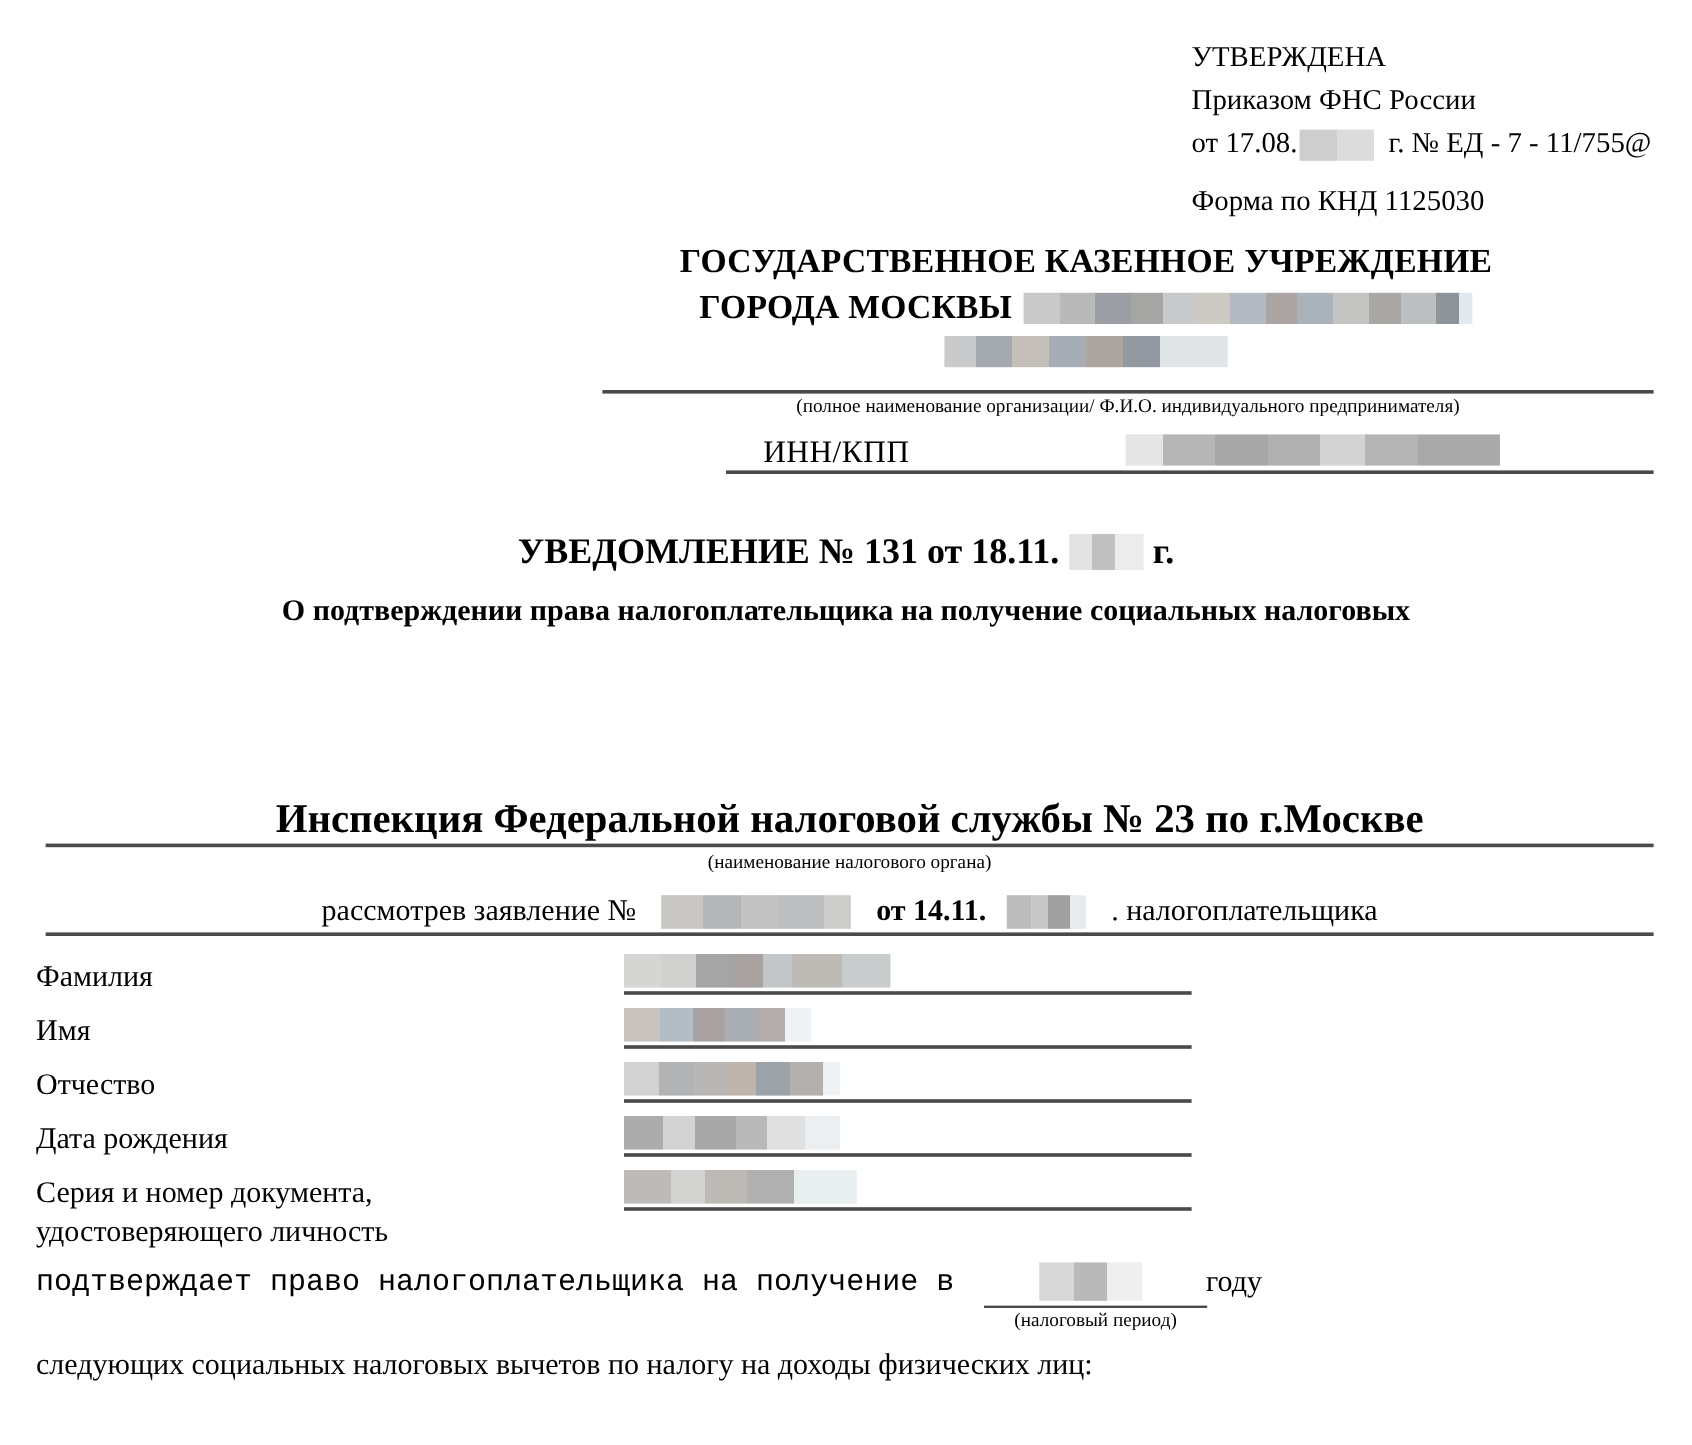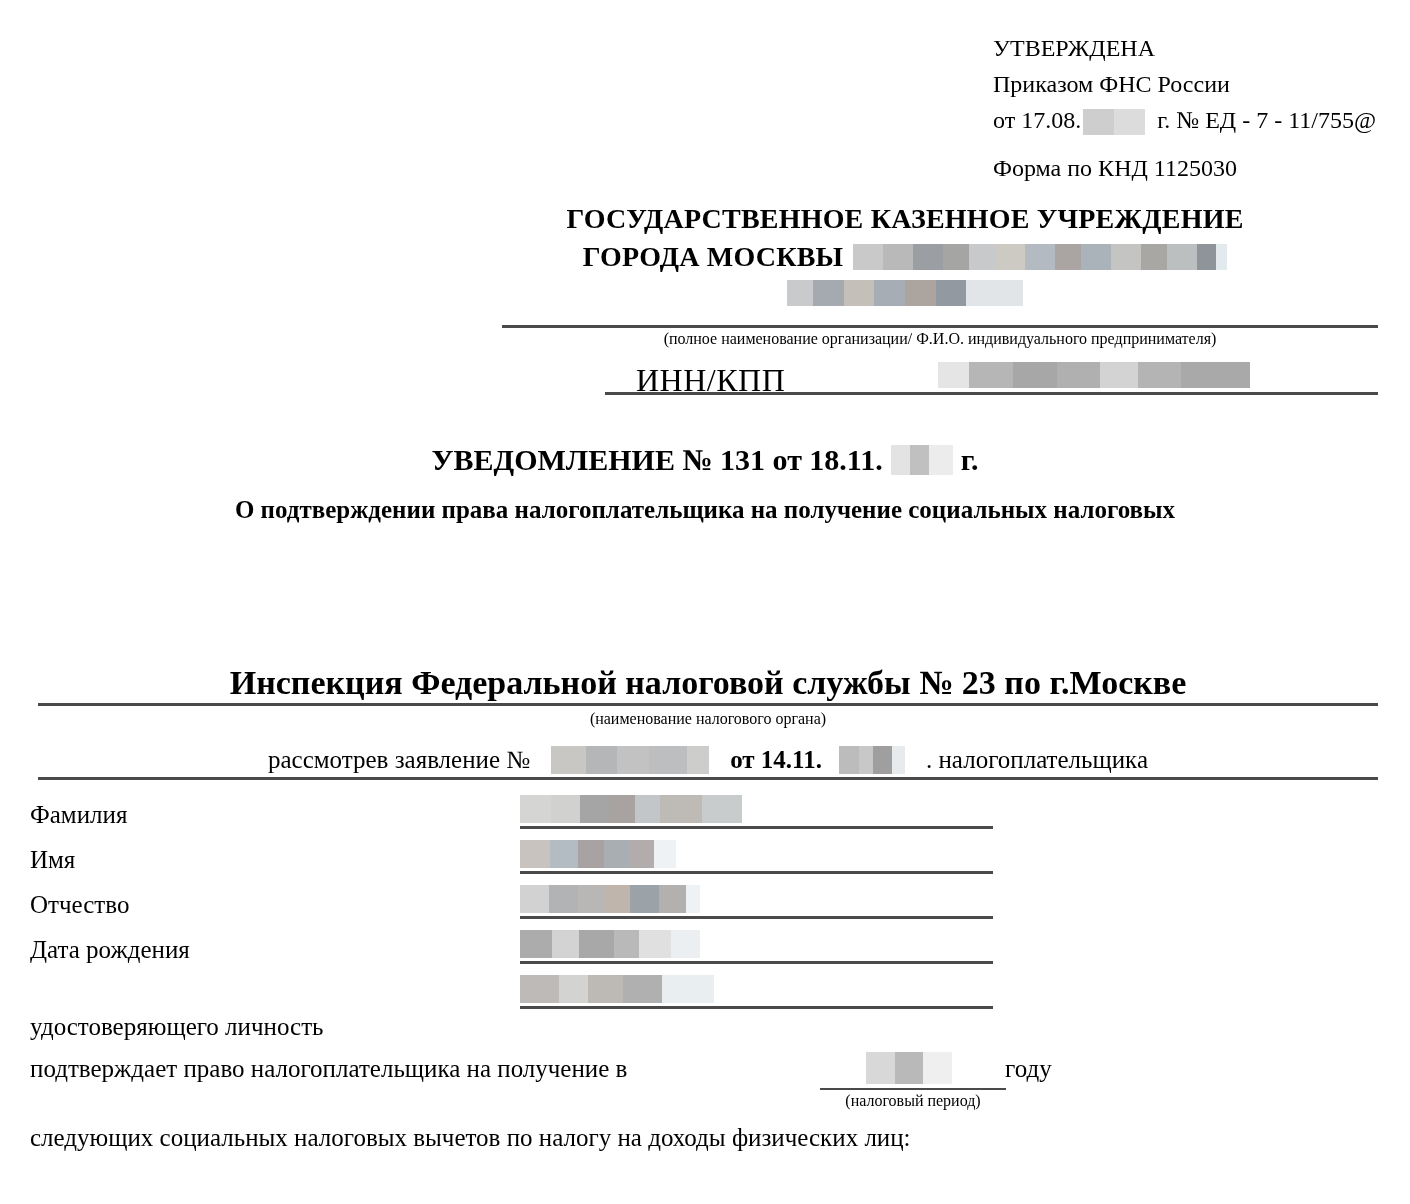--- a/index.html
+++ b/index.html
@@ -70,21 +70,21 @@
     position: absolute;
     font-size: 16px;
     text-align: center;
     white-space: nowrap;
   }
 
   .inn-label {
     position: absolute;
     left: 636px;
     top: 362px;
-    font-size: 32px;
+    font-size: 26px;
     font-weight: normal;
     letter-spacing: 0.5px;
   }
 
   
   .notice-title {
     position: absolute;
     left: 0;
     top: 440px;
     width: 1410px;
@@ -147,20 +147,21 @@
   }
 
   
   .confirm-line {
     position: absolute;
     left: 30px;
     top: 1053px;
     font-size: 25px;
     line-height: 32px;
     white-space: nowrap;
+    font-family: Liberation Mono, monospace;
   }
   .year-word {
     position: absolute;
     left: 1005px;
     top: 1053px;
     font-size: 25px;
     line-height: 32px;
   }
   .final-line {
     position: absolute;
@@ -328,20 +329,21 @@
   <div class="rule" style="left:520px; top:871px; width:473px;"></div>
 
   <div class="field-label" style="top:890px;">Отчество</div>
   <span class="redact r6" style="position:absolute; left:520px; top:885px; width:180px; height:28px;"></span>
   <div class="rule" style="left:520px; top:916px; width:473px;"></div>
 
   <div class="field-label" style="top:935px;">Дата рождения</div>
   <span class="redact r7" style="position:absolute; left:520px; top:930px; width:180px; height:28px;"></span>
   <div class="rule" style="left:520px; top:961px; width:473px;"></div>
 
+  <div class="field-label" style="top:980px;">Серия и номер документа,</div>
   <span class="redact r8" style="position:absolute; left:520px; top:975px; width:194px; height:28px;"></span>
   <div class="rule" style="left:520px; top:1006px; width:473px;"></div>
 
   <div class="field-label" style="top:1012px;">удостоверяющего личность</div>
 
   <div class="confirm-line">подтверждает право налогоплательщика на получение в</div>
   <span class="redact r13" style="position:absolute; left:866px; top:1052px; width:86px; height:32px;"></span>
   <div class="rule" style="left:820px; top:1088px; width:186px; height:2px;"></div>
   <div class="caption" style="left:820px; top:1092px; width:186px;">(налоговый период)</div>
   <div class="year-word">году</div>

